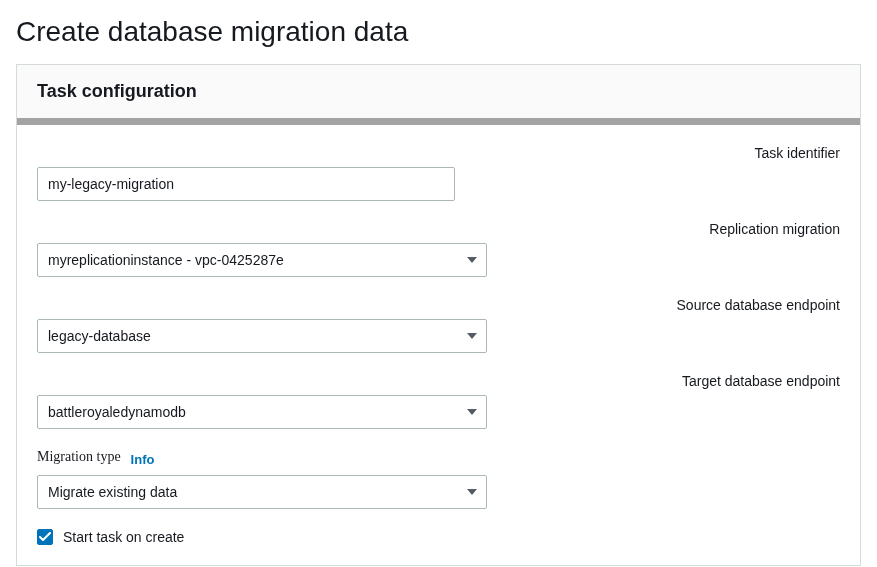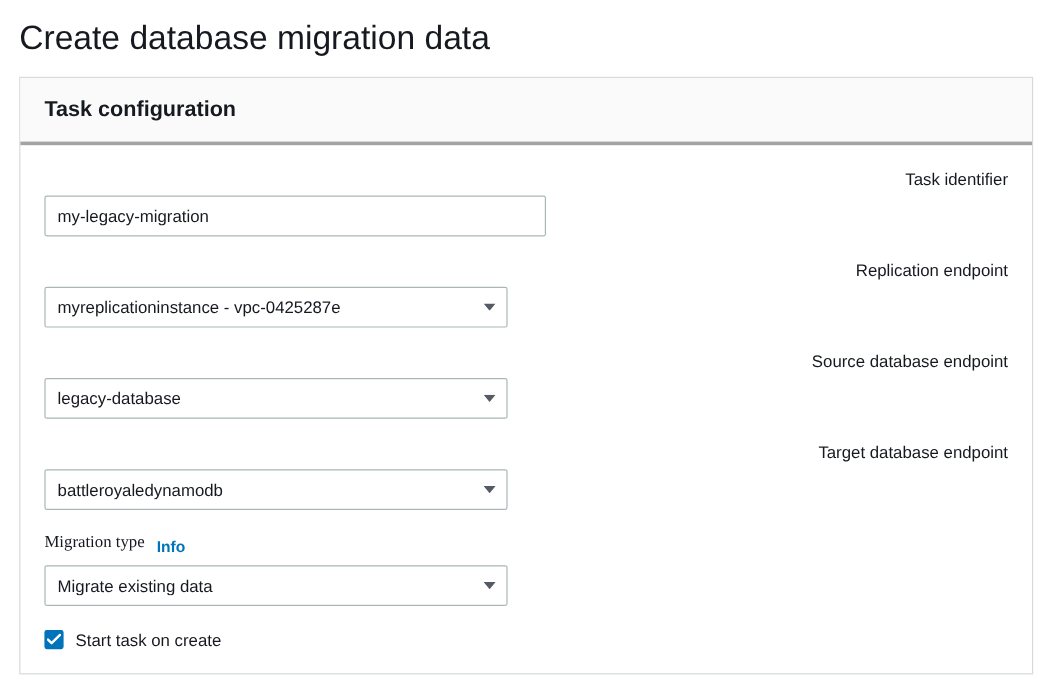--- a/index.html
+++ b/index.html
@@ -19,21 +19,21 @@
       font-weight: 400;
       margin-bottom: 16px;
       color: #16191f;
     }
     .panel {
       border: 1px solid #d5dbdb;
       background: #ffffff;
     }
     .panel-header {
       background: #fafafa;
-      border-bottom: 3px solid #a3a3a3;
+      border-bottom: 7px solid #a3a3a3;
       padding: 16px 20px;
     }
     .panel-header-title {
       font-size: 18px;
       font-weight: 700;
       color: #16191f;
     }
     .panel-body {
       padding: 20px;
     }
@@ -73,21 +73,21 @@
       padding: 6px 10px;
       font-size: 14px;
       border: 1px solid #aab7b8;
       border-radius: 2px;
       background: #ffffff;
       color: #16191f;
       font-family: inherit;
     }
     .select-wrapper {
       position: relative;
-      width: 386px;
+      width: 450px;
     }
     .select-input {
       width: 100%;
       appearance: none;
       -webkit-appearance: none;
       -moz-appearance: none;
       cursor: pointer;
       padding-right: 34px;
     }
     .select-caret {
@@ -140,21 +140,21 @@
     <h2 class="panel-header-title">Task configuration</h2>
   </div>
   <div class="panel-body">
 
     <div class="form-group">
       <label class="form-label">Task identifier</label>
       <input type="text" class="text-input" value="my-legacy-migration" style="">
     </div>
 
     <div class="form-group">
-      <label class="form-label">Replication endpoint</label>
+      <label class="form-label">Replication migration</label>
       <div class="select-wrapper">
         <select class="select-input">
           <option>myreplicationinstance - vpc-0425287e</option>
         </select>
         <span class="select-caret">
           <svg width="10" height="6" viewBox="0 0 10 6">
               <path d="M0 0 L5 6 L10 0 Z" fill="#545b64"></path>
             </svg>
         </span>
       </div>

